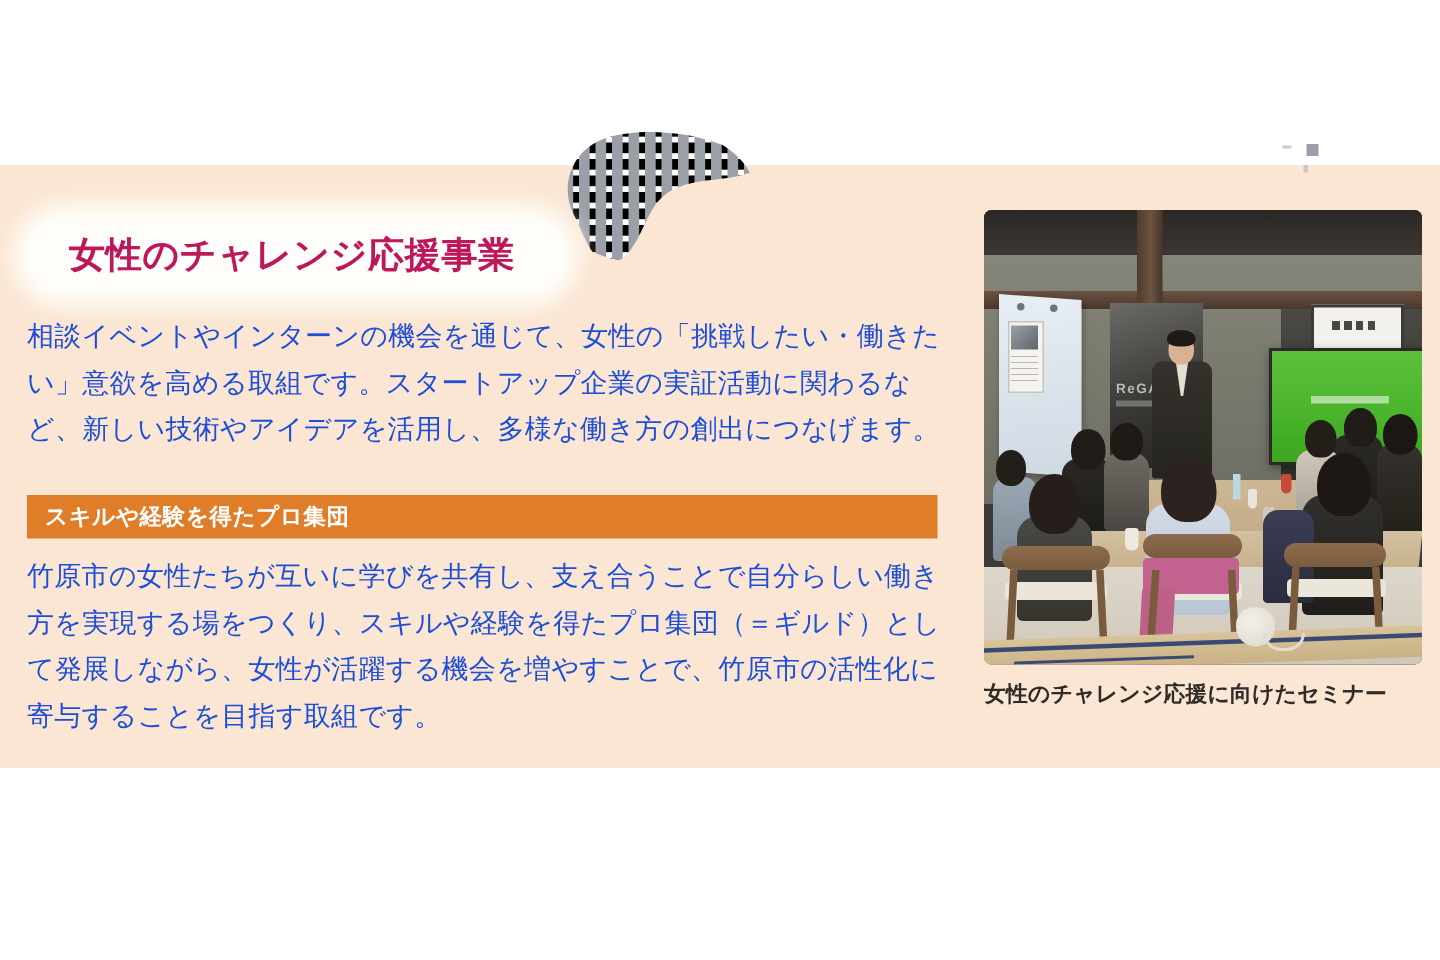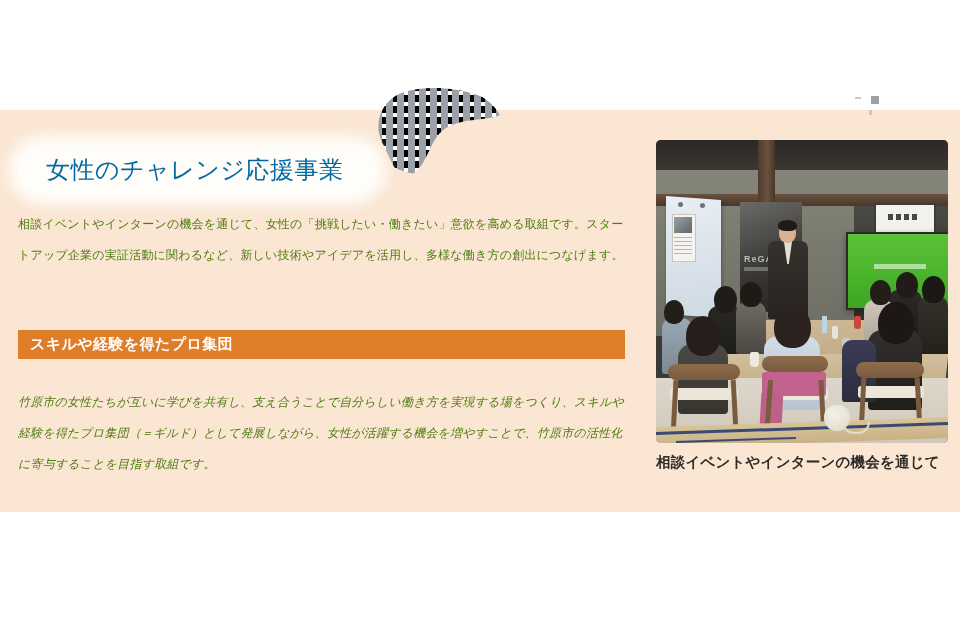--- a/index.html
+++ b/index.html
@@ -56,37 +56,37 @@
     height: 50px;
     padding: 0 34px 0 28px;
     display: flex;
     align-items: center;
     background: #fffdfa;
     border-radius: 26px;
     box-shadow: 0 0 14px 10px rgba(255,253,250,0.95);
   }
   .title-badge .title-text {
     font-size: 24px;
-    font-weight: 400;
-    color: #0369a1;
+    font-weight: 700;
+    color: #be185d;
     letter-spacing: .5px;
     white-space: nowrap;
   }
 
   .body-text {
     position: absolute;
     left: 18px;
     width: 610px;
-    font-size: 12px;
+    font-size: 18px;
     line-height: 31px;
-    color: #4d7c0f;
+    color: #1d4ed8;
     letter-spacing: .2px;
   }
   .para-1 { top: 209px; }
-  .para-2 { top: 387px; font-style: italic; }
+  .para-2 { top: 369px; }
 
   .sub-bar {
     position: absolute;
     left: 18px;
     top: 330px;
     width: 607px;
     height: 29px;
     background: #e07d28;
     display: flex;
     align-items: center;
@@ -418,13 +418,13 @@
     <div class="chair-leg" style="left:260px;top:238px;width:5px;height:50px;transform:rotate(-3deg);"></div>
 
     <div class="p-tatami"></div>
     <div class="p-tatami-edge"></div>
     <div class="p-tatami-edge2"></div>
     <div class="p-bag"></div>
     <div class="p-bag-strap"></div>
   </div>
 </div>
 
-<div class="caption">相談イベントやインターンの機会を通じて</div>
+<div class="caption">女性のチャレンジ応援に向けたセミナー</div>
 
 </body></html>

